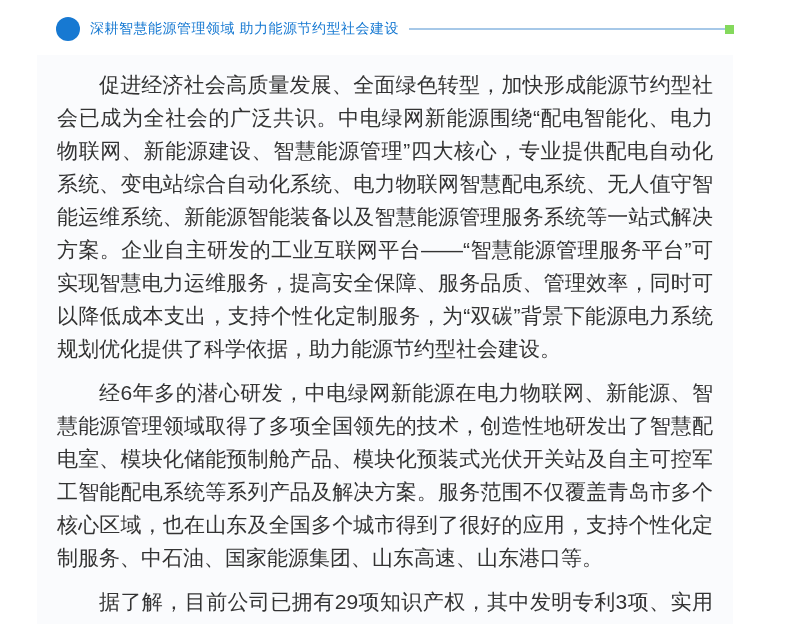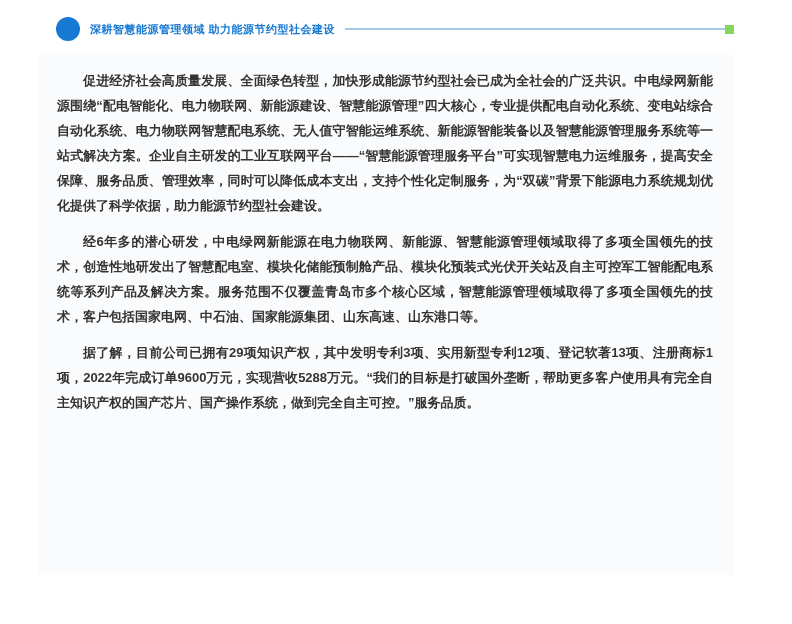--- a/index.html
+++ b/index.html
@@ -27,22 +27,22 @@
   }
   .bullet{
     width:24px;
     height:24px;
     border-radius:50%;
     background:var(--accent-blue);
     flex:0 0 auto;
   }
   .title{
     margin-left:10px;
-    font-size:11px;
-    font-weight:bold;
+    font-size:14px;
+    font-weight:normal;
     color:var(--accent-blue);
     white-space:nowrap;
     letter-spacing:0.5px;
   }
   .header-rule{
     flex:1 1 auto;
     height:2px;
     background:var(--rule-blue);
     margin-left:10px;
   }
@@ -54,37 +54,36 @@
   }
   .article-card{
     margin:13px 59px 0 37px;
     min-height:520px;
     background:var(--card-bg);
     padding:13px 20px 24px 20px;
     box-sizing:border-box;
   }
   .article-card p{
     margin:0 0 11px 0;
-    font-size:13px;
-    line-height:25px;
+    font-size:21px;
+    line-height:33px;
     text-indent:2em;
     text-align:justify;
     text-justify:inter-ideograph;
-    font-weight:bold;
   }
   .article-card p:last-child{margin-bottom:0;}
 </style>
 </head>
 <body>
 
 <div class="header">
   <span class="bullet"></span>
   <span class="title">深耕智慧能源管理领域 助力能源节约型社会建设</span>
   <span class="header-rule"></span>
   <span class="header-square"></span>
 </div>
 
 <div class="article-card">
 
 <p>促进经济社会高质量发展、全面绿色转型，加快形成能源节约型社会已成为全社会的广泛共识。中电绿网新能源围绕“配电智能化、电力物联网、新能源建设、智慧能源管理”四大核心，专业提供配电自动化系统、变电站综合自动化系统、电力物联网智慧配电系统、无人值守智能运维系统、新能源智能装备以及智慧能源管理服务系统等一站式解决方案。企业自主研发的工业互联网平台——“智慧能源管理服务平台”可实现智慧电力运维服务，提高安全保障、服务品质、管理效率，同时可以降低成本支出，支持个性化定制服务，为“双碳”背景下能源电力系统规划优化提供了科学依据，助力能源节约型社会建设。</p>
-    <p>经6年多的潜心研发，中电绿网新能源在电力物联网、新能源、智慧能源管理领域取得了多项全国领先的技术，创造性地研发出了智慧配电室、模块化储能预制舱产品、模块化预装式光伏开关站及自主可控军工智能配电系统等系列产品及解决方案。服务范围不仅覆盖青岛市多个核心区域，智慧能源管理领域取得了多项全国领先的技术，客户包括国家电网、中石油、国家能源集团、山东高速、山东港口等。</p>
+    <p>经6年多的潜心研发，中电绿网新能源在电力物联网、新能源、智慧能源管理领域取得了多项全国领先的技术，创造性地研发出了智慧配电室、模块化储能预制舱产品、模块化预装式光伏开关站及自主可控军工智能配电系统等系列产品及解决方案。服务范围不仅覆盖青岛市多个核心区域，也在山东及全国多个城市得到了很好的应用，支持个性化定制服务、中石油、国家能源集团、山东高速、山东港口等。</p>
     <p>据了解，目前公司已拥有29项知识产权，其中发明专利3项、实用新型专利12项、登记软著13项、注册商标1项，2022年完成订单9600万元，实现营收5288万元。“我们的目标是打破国外垄断，帮助更多客户使用具有完全自主知识产权的国产芯片、国产操作系统，做到完全自主可控。”服务品质。</p>
   </div>
 
 </body></html>

